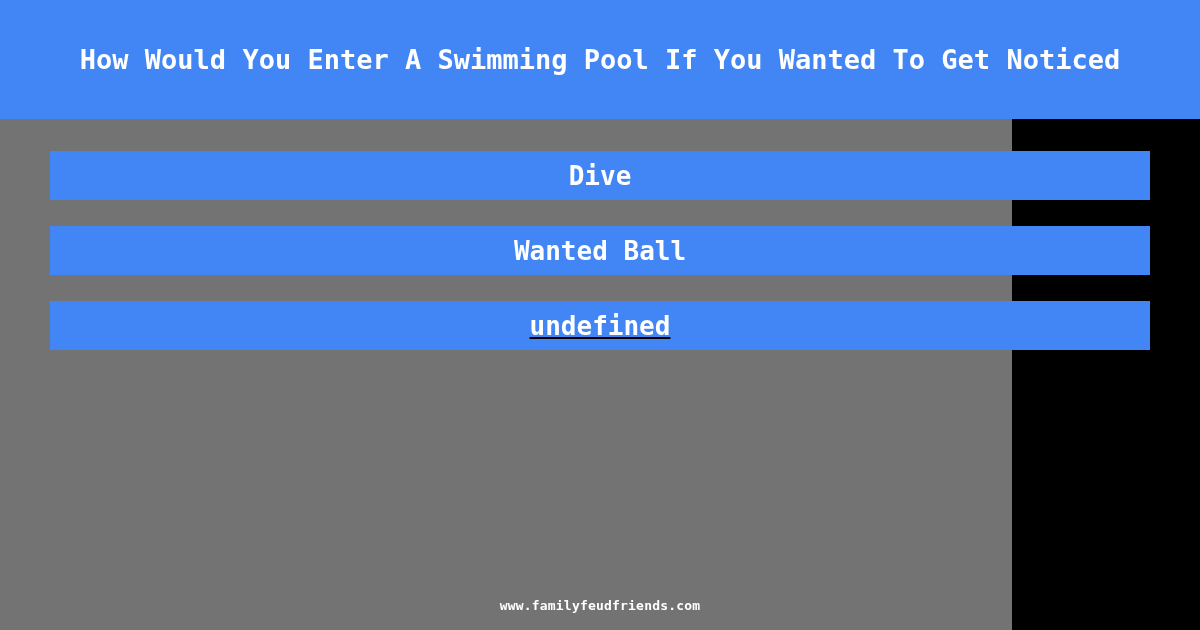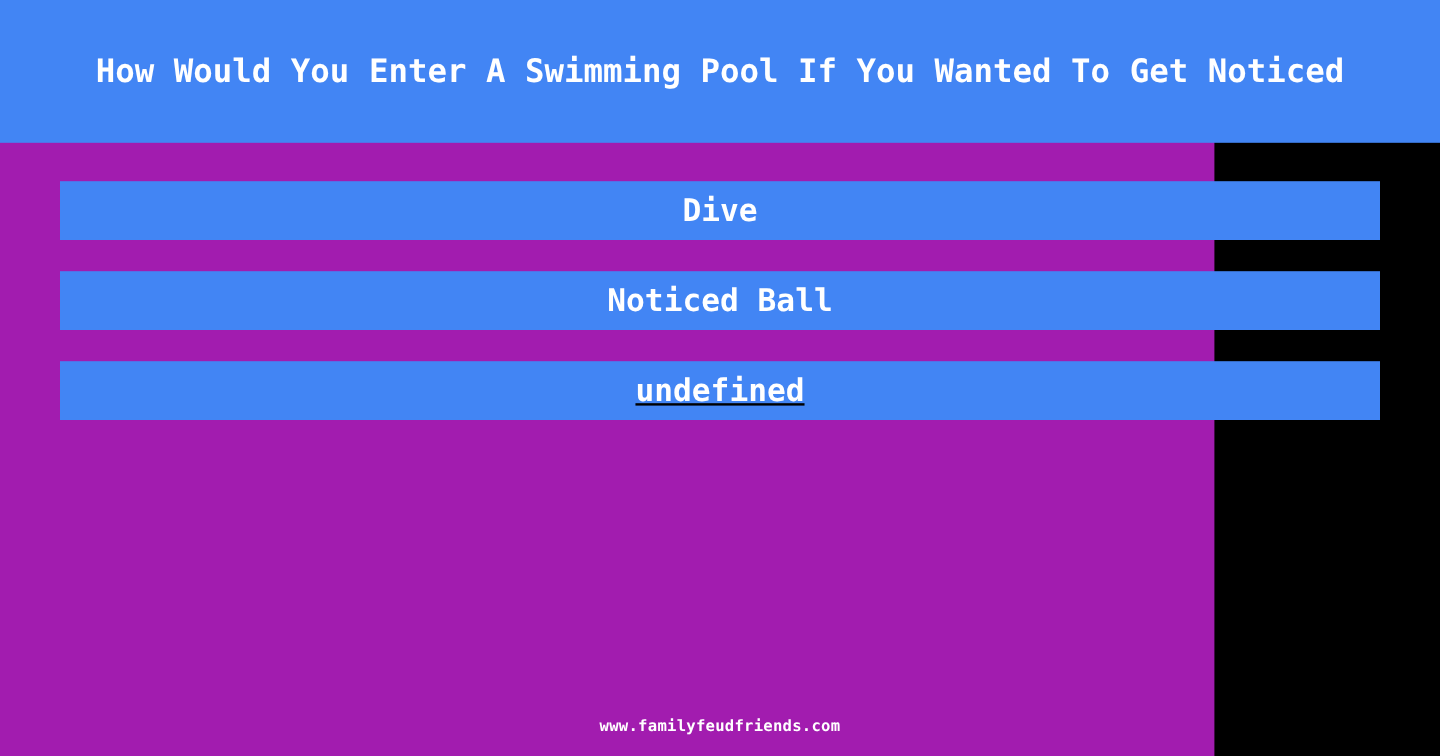--- a/index.html
+++ b/index.html
@@ -13,21 +13,21 @@
     background: #000000;
     overflow: hidden;
     font-family: "DejaVu Sans Mono", "Liberation Mono", monospace;
     -webkit-font-smoothing: antialiased;
   }
 
   .card {
     position: relative;
     width: 1012px;
     height: 630px;
-    background: #a21caf;
+    background: #737373;
   }
 
   
   .header {
     position: absolute;
     left: 0;
     top: 0;
     width: 1200px;
     height: 119px;
     background: #4285f4;
@@ -115,21 +115,21 @@
     <div class="header-title">How Would You Enter A Swimming Pool If You Wanted To Get Noticed</div>
   </div>
 
   <div class="answers">
 
     <div class="answer-bar">
       <span class="answer-text">Dive</span>
     </div>
 
     <div class="answer-bar">
-      <span class="answer-text">Noticed Ball</span>
+      <span class="answer-text">Wanted Ball</span>
     </div>
 
     <div class="answer-bar">
       <span class="answer-text">undefined</span>
     </div>
 
   </div>
 
   <div class="footer">
     <span class="footer-text">www.familyfeudfriends.com</span>

